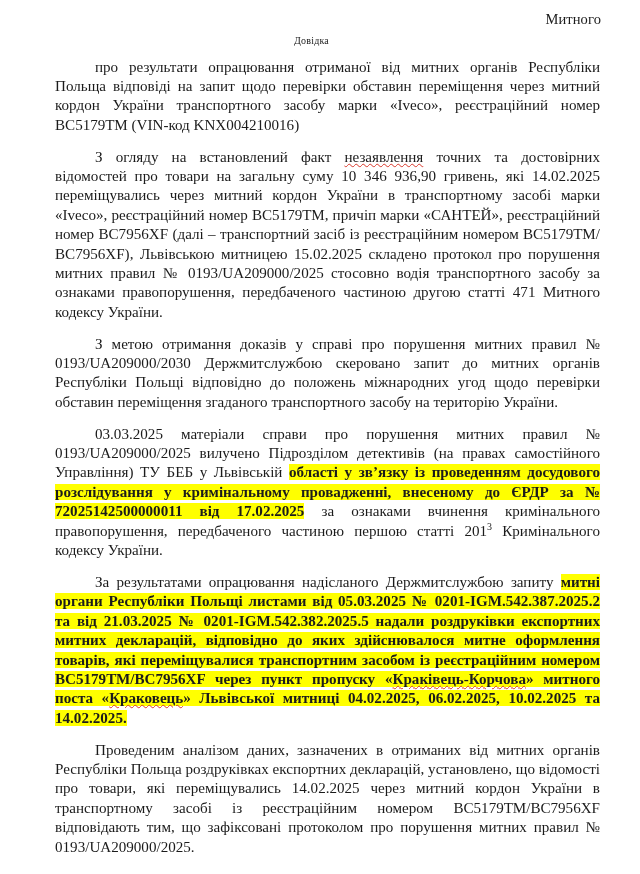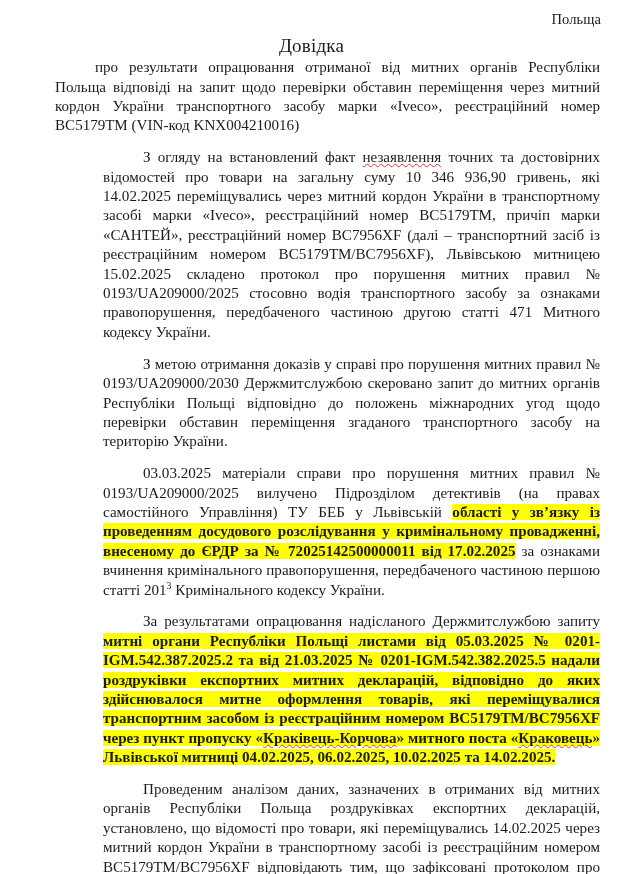--- a/index.html
+++ b/index.html
@@ -22,41 +22,40 @@
   }
   .attachment-label {
     text-align: right;
     font-size: 14.5px;
     line-height: 1.35;
     padding-right: 19px;
     letter-spacing: 0.1px;
   }
   .doc-title {
     text-align: center;
-    font-size: 19px;
+    font-size: 10px;
     line-height: 1.3;
     margin-top: 4px;
     padding-right: 52px;
     letter-spacing: 0.2px;
   }
   .para {
     text-align: justify;
     font-size: 15.1px;
     line-height: 1.285;
     text-indent: 40px;
     margin: 0;
     padding-right: 20px;
     hyphens: none;
     letter-spacing: 0px;
   }
   .para + .para {
     margin-top: 12.5px;
-    margin-left: 48px;
   }
-  .para.tight-top { }
+  .para.tight-top { margin-top: 11px; }
 
   
   .hl {
     background-color: #ffff00;
     font-weight: bold;
   }
 
   
   .spell {
     text-decoration: underline;
@@ -69,21 +68,21 @@
     font-size: 0.66em;
     vertical-align: super;
     line-height: 0;
   }
 </style>
 </head>
 <body style="color: rgb(27, 27, 27);">
 
 <div id="page" style="background: rgb(255, 255, 255);">
 
-  <div class="attachment-label">Польща</div>
+  <div class="attachment-label">Митного</div>
 
   <div class="doc-title">Довідка</div>
 
   <p class="para tight-top"><span>про результати опрацювання отриманої від митних органів Республіки Польща відповіді на запит щодо перевірки обставин переміщення через митний кордон України транспортного засобу марки «Iveco», реєстраційний номер ВС5179ТМ (VIN-код KNX004210016)</span></p>
 
   <p class="para"><span>З огляду на встановлений факт </span><span class="spell" style="text-decoration-color: rgb(216, 55, 42);">незаявлення</span><span> точних та достовірних відомостей про товари на загальну суму 10 346 936,90 гривень, які 14.02.2025 переміщувались через митний кордон України в транспортному засобі марки «Iveco», реєстраційний номер ВС5179ТМ, причіп марки «САНТЕЙ», реєстраційний номер ВС7956XF (далі – транспортний засіб із реєстраційним номером ВС5179ТМ/ВС7956XF), Львівською митницею 15.02.2025 складено протокол про порушення митних правил № 0193/UA209000/2025 стосовно водія транспортного засобу за ознаками правопорушення, передбаченого частиною другою статті 471 Митного кодексу України.</span></p>
 
   <p class="para"><span>З метою отримання доказів у справі про порушення митних правил № 0193/UA209000/2030 Держмитслужбою скеровано запит до митних органів Республіки Польщі відповідно до положень міжнародних угод щодо перевірки обставин переміщення згаданого транспортного засобу на територію України.</span></p>
 
   <p class="para"><span>03.03.2025 матеріали справи про порушення митних правил № 0193/UA209000/2025 вилучено Підрозділом детективів (на правах самостійного Управління) ТУ БЕБ у Львівській </span><span class="hl" style="background-color: rgb(255, 255, 0);">області у зв’язку із проведенням досудового розслідування у кримінальному провадженні, внесеному до ЄРДР за № 72025142500000011 від 17.02.2025</span><span> за ознаками вчинення кримінального правопорушення, передбаченого частиною першою статті 201</span><sup>3</sup><span> Кримінального кодексу України.</span></p>

